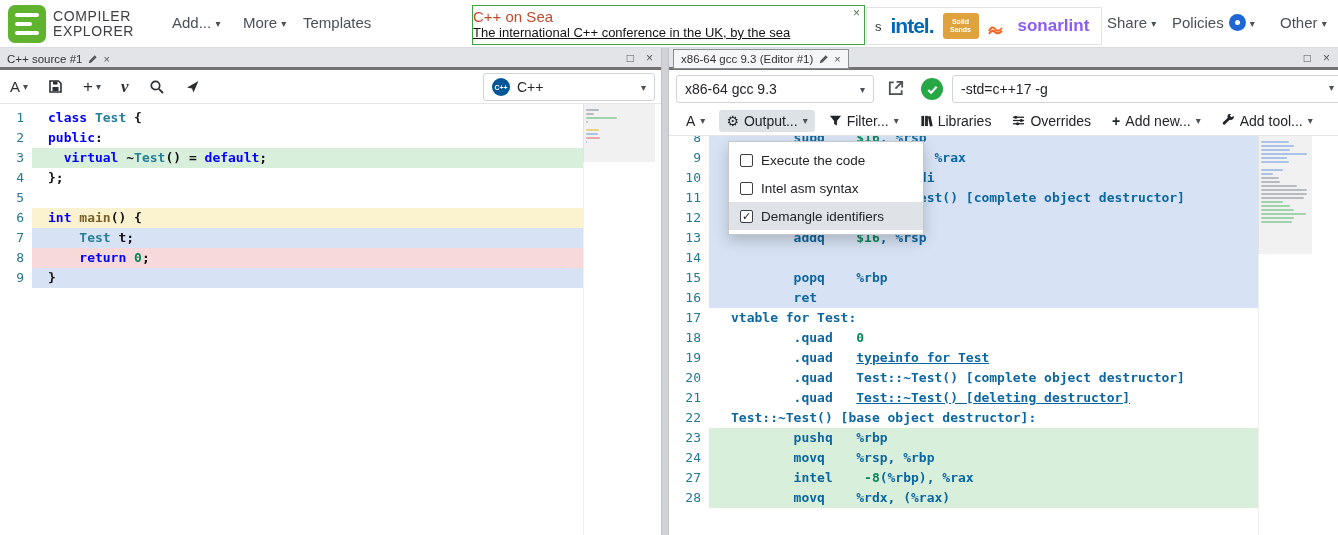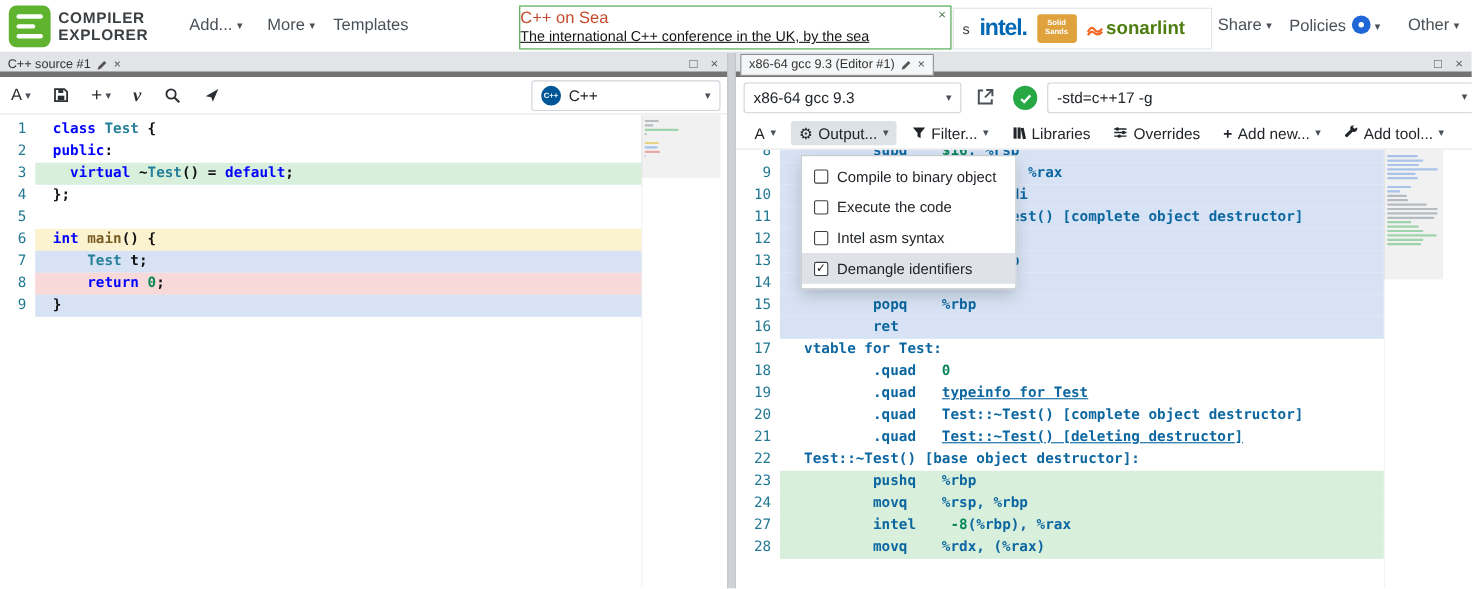--- a/index.html
+++ b/index.html
@@ -7,37 +7,37 @@
   body{position:relative;font-family:"Liberation Sans",sans-serif;background:#fff;overflow:hidden;color:#212529}
 
   
   .navbar{position:absolute;left:0;top:0;width:1338px;height:48px;background:#fff;border-bottom:1px solid #d9dce0;z-index:20}
   .logo{position:absolute;left:8px;top:5px;display:flex;gap:7px;align-items:center}
   .logo-icon{width:38px;height:38px;background:#5fb32e;border-radius:7px;position:relative;flex:none}
   .logo-icon i{position:absolute;left:7px;height:4px;background:#fff;border-radius:2px}
   .logo-icon i:nth-child(1){top:8px;width:24px}
   .logo-icon i:nth-child(2){top:17px;width:17px}
   .logo-icon i:nth-child(3){top:26px;width:24px}
-  .logo-text{font-weight:bold;font-size:14px;line-height:15px;color:#3c4043;letter-spacing:.6px}
+  .logo-text{font-weight:normal;font-size:14px;line-height:15px;color:#3c4043;letter-spacing:.6px}
   .nav-item{position:absolute;top:14px;font-size:15px;color:#495057;cursor:pointer;white-space:nowrap}
   .caret{font-size:10px;color:#495057;vertical-align:1px}
   .banner{position:absolute;left:472px;top:5px;width:393px;height:40px;border:1px solid #43a047;background:#fff;text-align:left;padding-top:2px}
   .banner-title{color:#c3492b;font-size:15px;line-height:17px}
   .banner-sub{font-size:13px;color:#141414;text-decoration:underline;line-height:16px}
   .banner-close{position:absolute;right:4px;top:0;font-size:12px;color:#4a7a4a;cursor:pointer}
   .sponsors{position:absolute;left:866px;top:7px;width:236px;height:38px;border:1px solid #e1e3e6;display:flex;align-items:center;gap:9px;padding:0 8px;background:#fff}
   .sponsor-frag{font-size:13px;color:#333}
   .intel{color:#0068b5;font-weight:bold;font-size:21px;letter-spacing:-1px}
   .solidsands{width:36px;height:26px;background:#dfa23c;border-radius:3px;color:#fff;font-size:7px;font-weight:bold;display:flex;flex-direction:column;align-items:center;justify-content:center;line-height:8px;text-align:center}
-  .sonarlint{display:flex;align-items:center;gap:3px;font-weight:bold;font-size:17px;color:#4d7c0f}
+  .sonarlint{display:flex;align-items:flex-end;gap:15px;font-weight:bold;font-size:17px;color:#8b5cf6}
   .policies-icon{width:17px;height:17px;border-radius:50%;background:#1f66d6;display:inline-block;vertical-align:-3px;margin-left:5px;position:relative}
   .policies-icon::after{content:"";position:absolute;left:6px;top:6px;width:5px;height:5px;border-radius:50%;background:#fff}
 
   
-  .pane-header{position:absolute;top:48px;height:22px;background:#e2e4e7;border-bottom:5px solid #737373;z-index:5}
+  .pane-header{position:absolute;top:48px;height:22px;background:#e2e4e7;border-bottom:3px solid #737373;z-index:5}
   .pane-header.left{left:0;width:661px}
   .pane-header.right{left:669px;width:669px}
   .divider{position:absolute;left:661px;top:48px;width:8px;height:487px;background:#cfd2d6;border-left:1px solid #bfc2c6;border-right:1px solid #bfc2c6}
   .tab{position:absolute;left:0;top:0;height:22px;display:flex;align-items:center;gap:5px;padding:0 7px;font-size:11.5px;color:#333;white-space:nowrap}
   .tab.boxed{left:4px;top:1px;height:20px;border:1px solid #8a8f94;background:#f5f6f7}
   .tab .x{font-size:11px;color:#555;cursor:pointer}
   .win-btns{position:absolute;right:8px;top:3px;display:flex;gap:12px;font-size:12px;color:#555}
   .win-btns span{cursor:pointer}
 
   
@@ -437,24 +437,20 @@
       <div class="mm-bar" style="top: 73px; width: 33px; background: rgb(158, 211, 171);"></div>
       <div class="mm-bar" style="top: 77px; width: 45.1px; background: rgb(158, 211, 171);"></div>
       <div class="mm-bar" style="top: 81px; width: 33px; background: rgb(158, 211, 171);"></div>
       <div class="mm-bar" style="top: 85px; width: 30.8px; background: rgb(158, 211, 171);"></div>
     </div>
 </div>
 
 <div class="output-menu">
     <div class="menu-item">
       <span class="checkbox"></span>
-      <span>Compile to binary object</span>
-    </div>
-    <div class="menu-item">
-      <span class="checkbox"></span>
       <span>Execute the code</span>
     </div>
     <div class="menu-item">
       <span class="checkbox"></span>
       <span>Intel asm syntax</span>
     </div>
     <div class="menu-item checked">
       <span class="checkbox">✓</span>
       <span>Demangle identifiers</span>
     </div>

